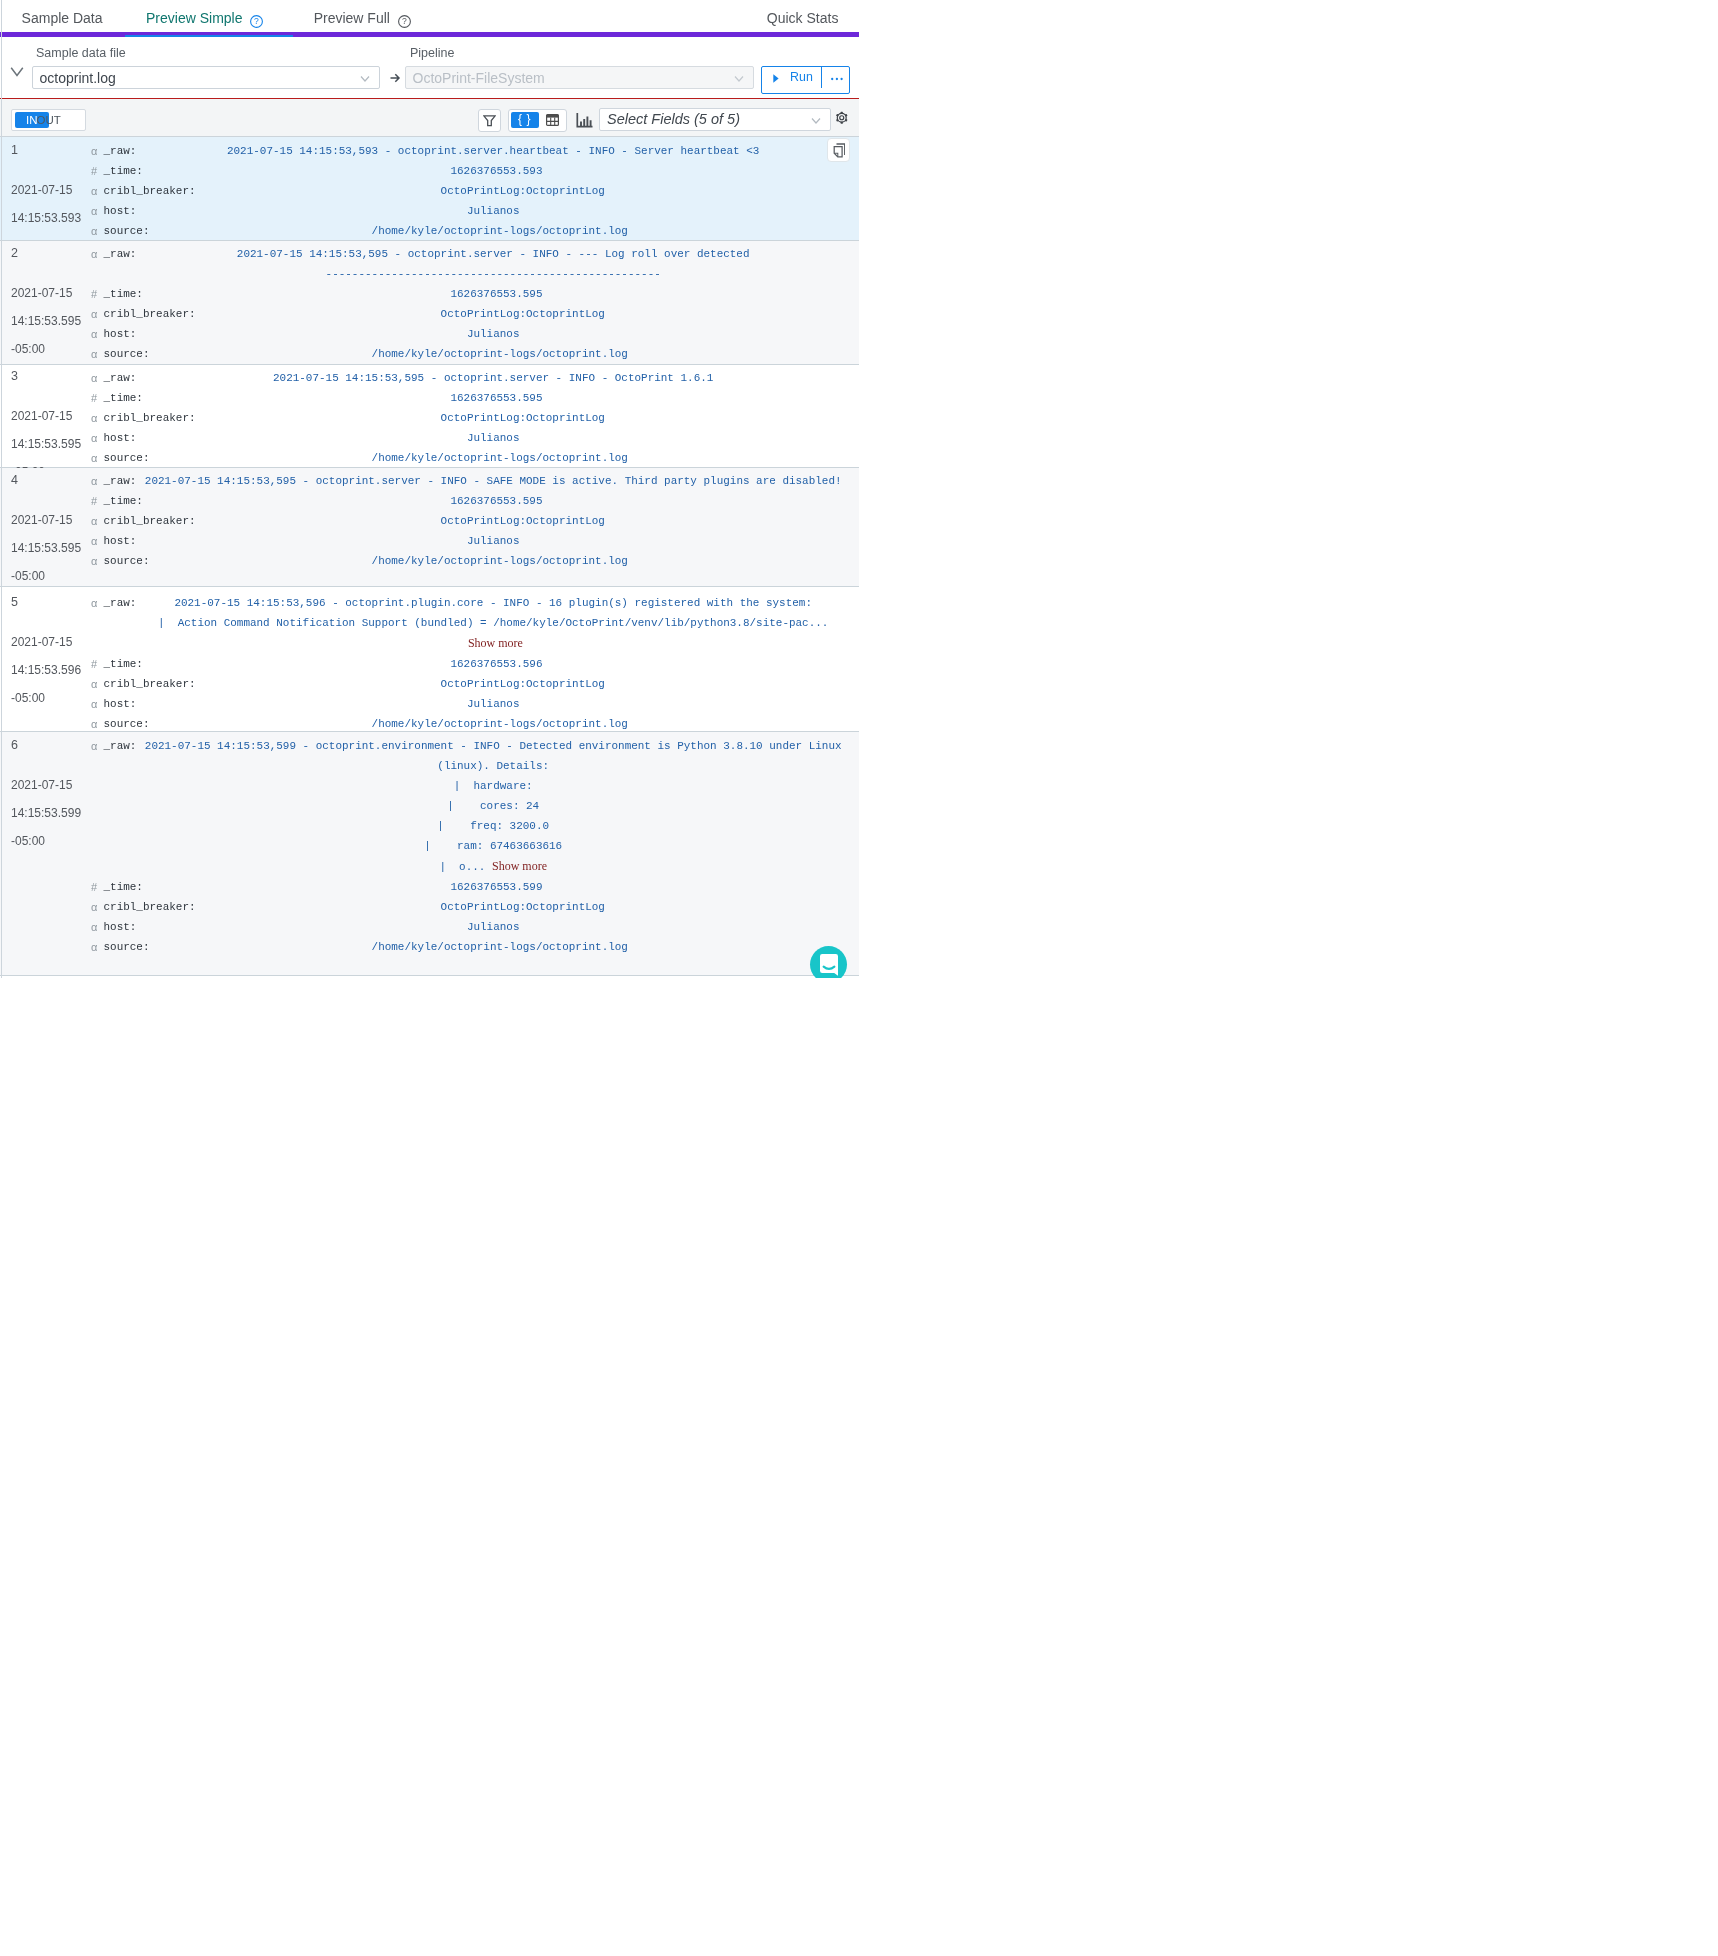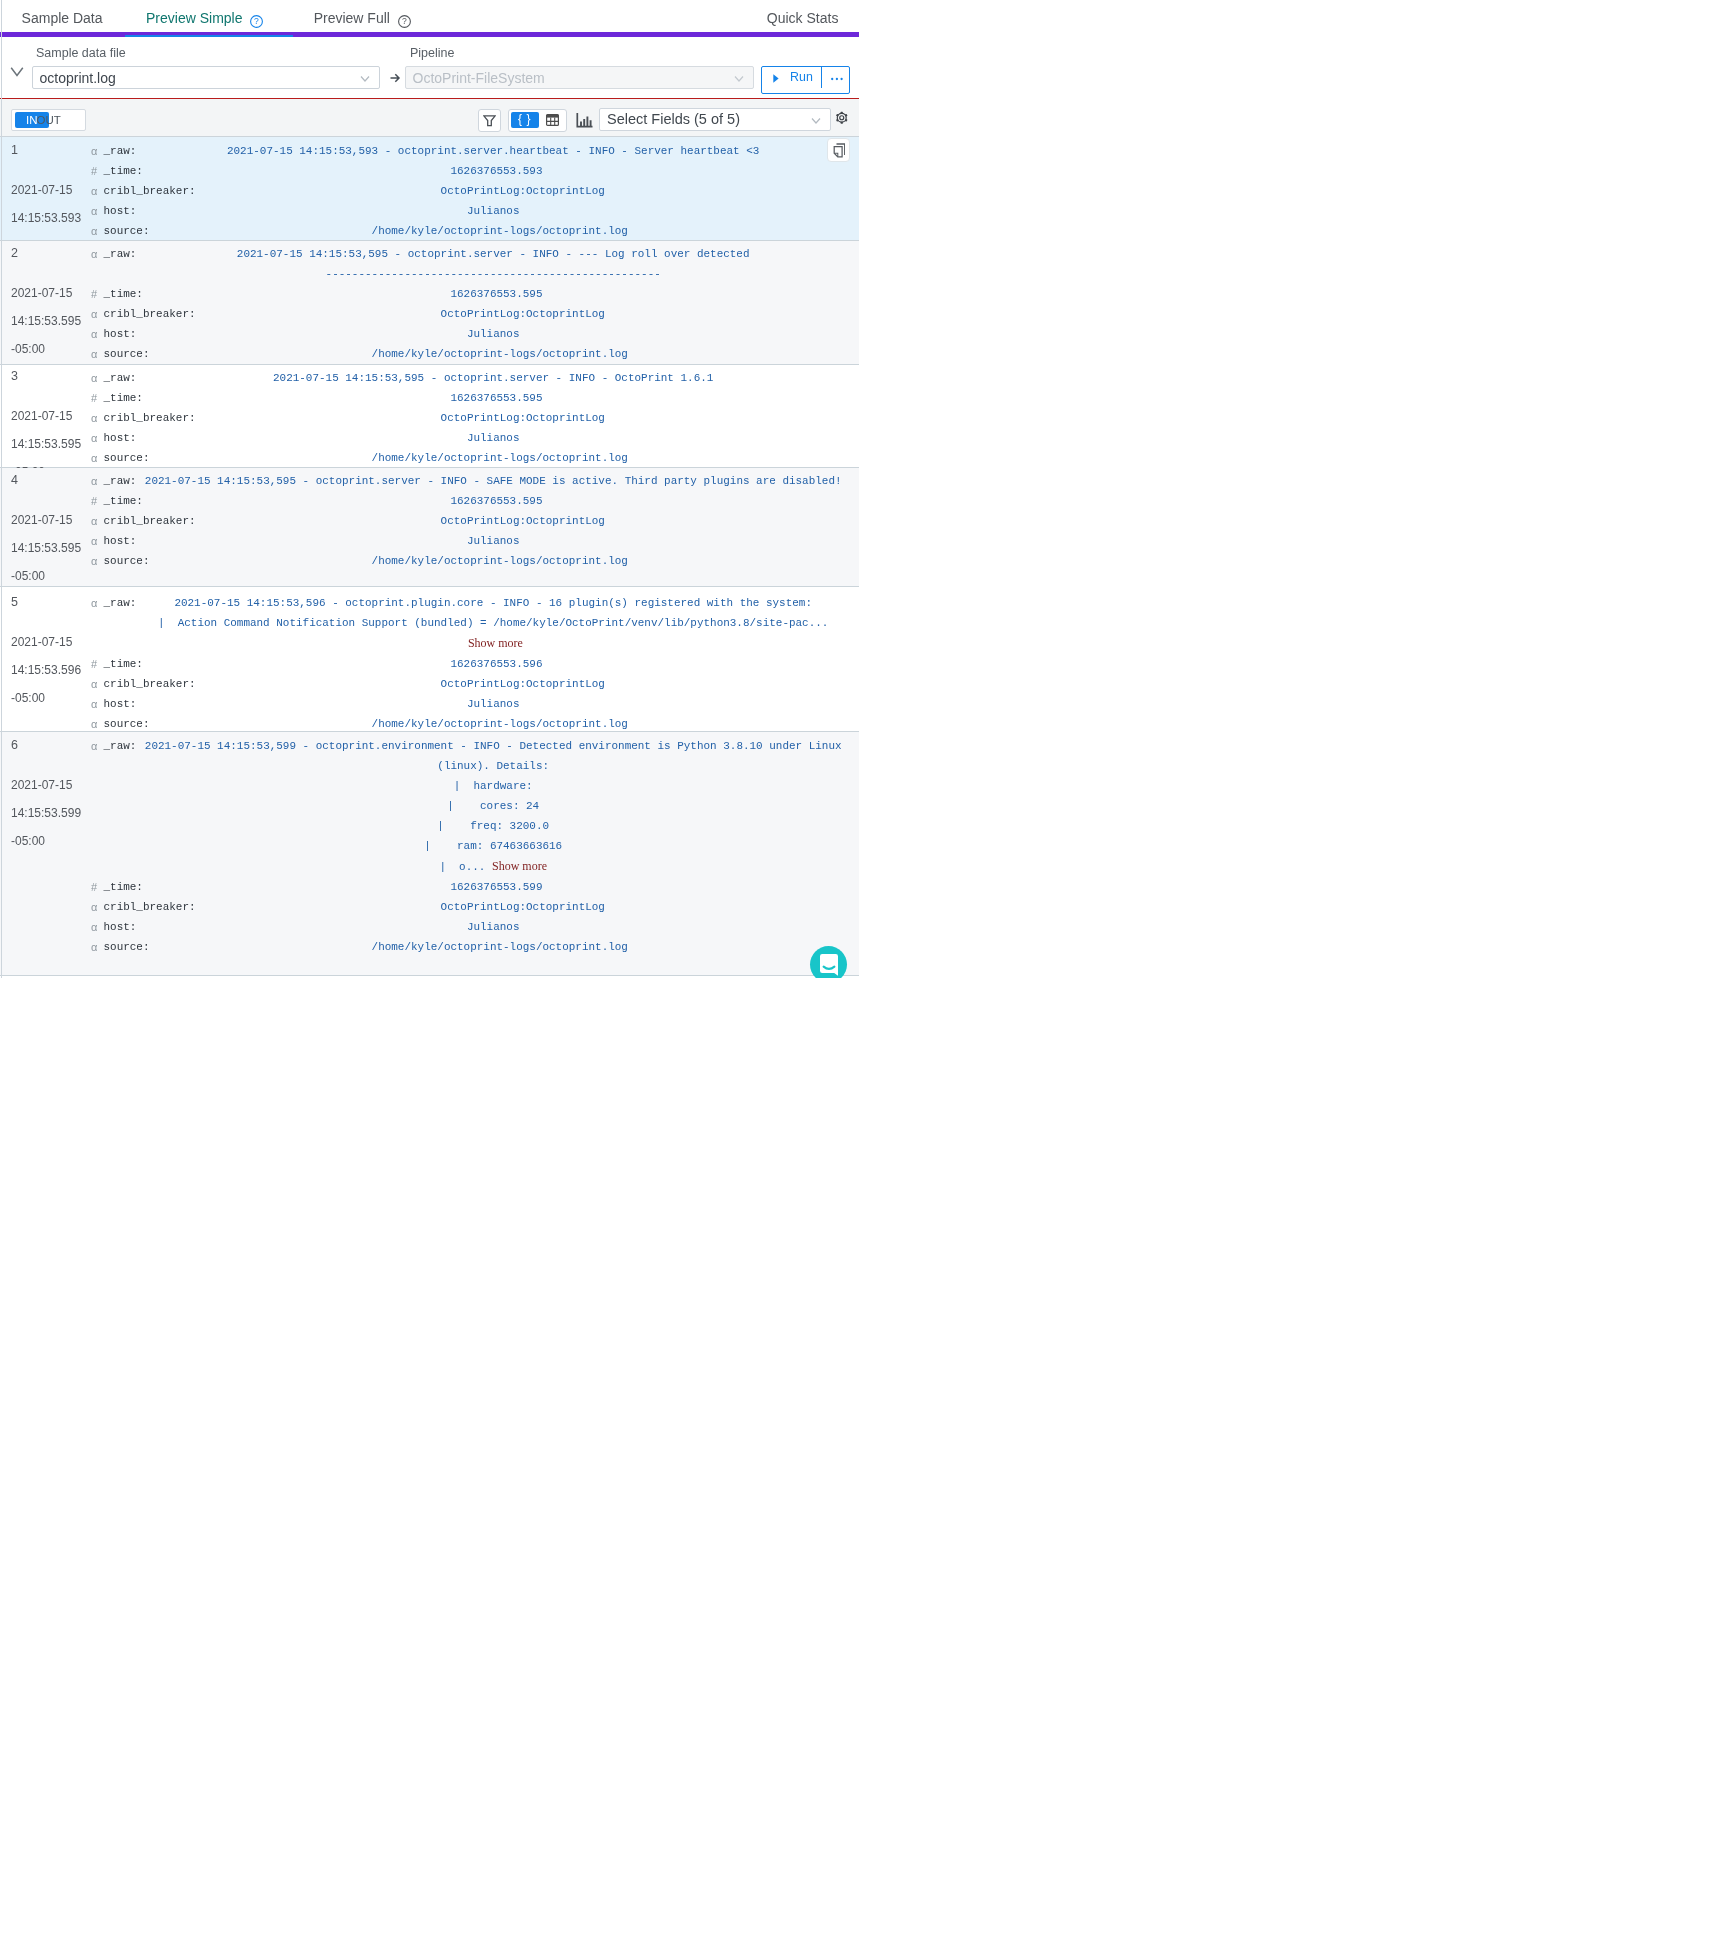--- a/index.html
+++ b/index.html
@@ -112,21 +112,21 @@
     <svg style="position:absolute;left:37.5px;top:4px;width:13px;height:12px;" viewBox="0 0 13 12">
         <rect x="0.6" y="0.6" width="11.8" height="10.8" rx="1" fill="none" stroke="#4d4d4d" stroke-width="1.2"></rect>
         <rect x="0.6" y="0.6" width="11.8" height="3" fill="#4d4d4d"></rect>
         <path d="M4.7,3.6 V11.4 M8.7,3.6 V11.4 M0.6,7.4 H12.4" stroke="#4d4d4d" stroke-width="1.1" fill="none"></path>
       </svg>
   </div>
   <svg style="position:absolute;left:576px;top:13.5px;width:17px;height:15px;" viewBox="0 0 17 15">
       <path d="M1.3,0 V13.6 H16.5" stroke="#4a4f55" stroke-width="1.7" fill="none"></path>
       <path d="M5,13 V8.6 M8.2,13 V6 M11.4,13 V3.4 M14.6,13 V7.2" stroke="#4a4f55" stroke-width="1.9" fill="none"></path>
     </svg>
-  <div class="btn" style="left:599px;top:9px;width:232px;height:23px;border-radius:2px;font-size:14.5px;color:#40474e;line-height:21px;padding-left:7px;">Select Fields (5 of 5)
+  <div class="btn" style="left:599px;top:9px;width:232px;height:23px;border-radius:2px;font-size:14.5px;color:#40474e;line-height:21px;padding-left:7px;font-style:italic;">Select Fields (5 of 5)
     <svg class="caret" viewBox="0 0 10 6" style="top:9px;">
         <path d="M1,0.5 L5,5 L9,0.5" fill="none" stroke="#b3bac1" stroke-width="1.2"></path>
       </svg>
   </div>
   <svg style="position:absolute;left:833.5px;top:10.7px;width:15.5px;height:15.5px;" viewBox="0 0 24 24">
       <circle cx="12" cy="12" r="6.9" fill="none" stroke="#3f4449" stroke-width="1.9"></circle>
       <circle cx="12" cy="12" r="3.1" fill="none" stroke="#3f4449" stroke-width="1.9"></circle>
       <g fill="#3f4449">
         <rect x="10.35" y="2.6" width="3.3" height="3.3" rx="0.8" transform="rotate(0 12 12)"></rect>
         <rect x="10.35" y="2.6" width="3.3" height="3.3" rx="0.8" transform="rotate(60 12 12)"></rect>

